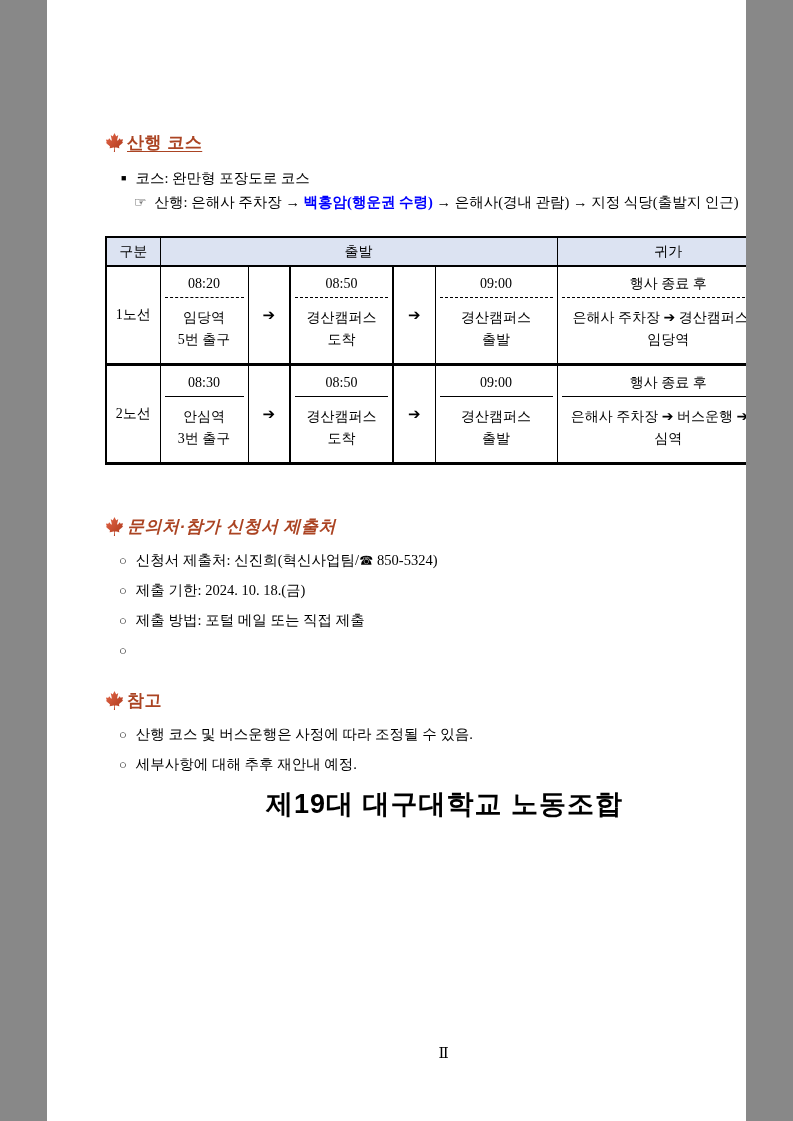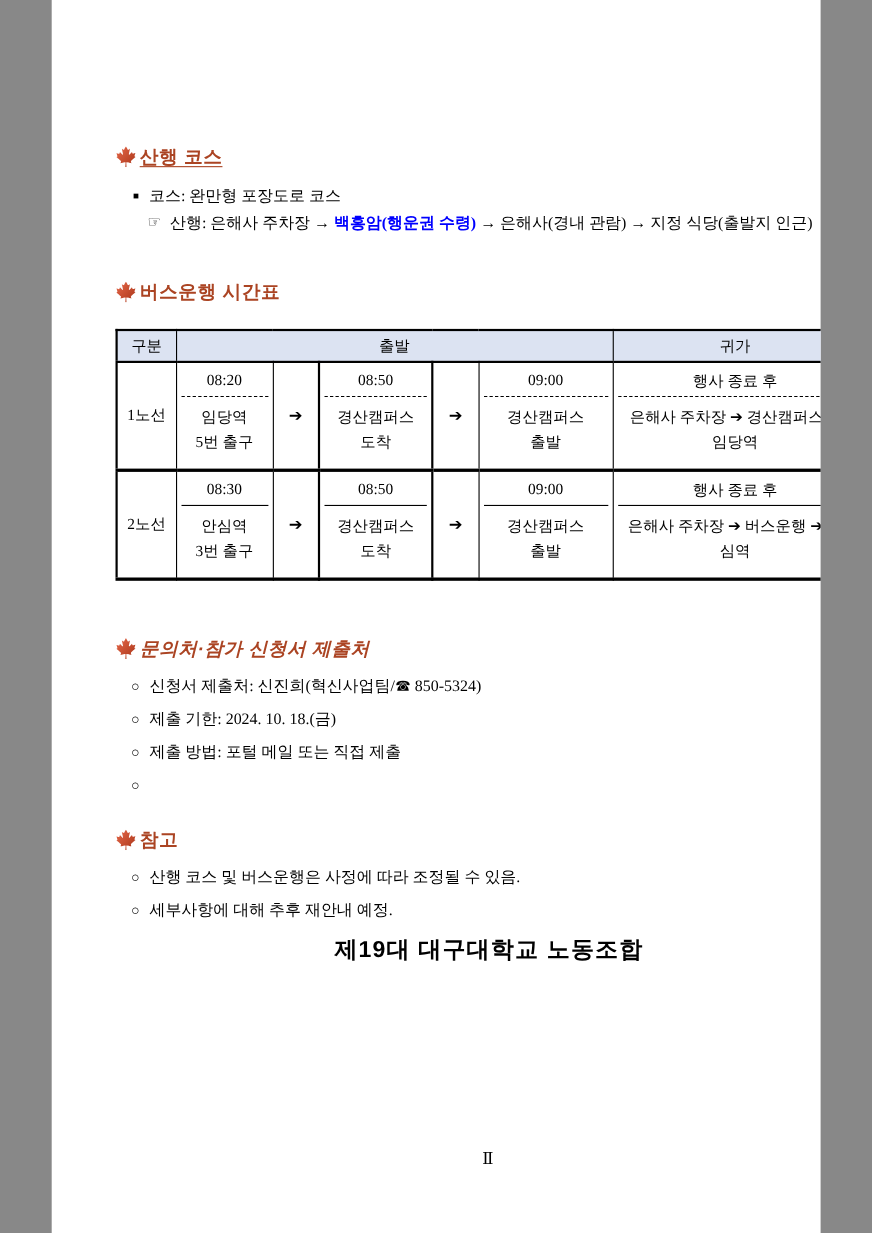--- a/index.html
+++ b/index.html
@@ -71,21 +71,21 @@
   .gap-note{ margin-top:30px; }
 
   
   .footer-date{
     margin-top:74px; text-align:center;
     font-size:17px; letter-spacing:1px;
   }
   .footer-org{
     margin-top:8px; text-align:center;
     font-family:"Liberation Sans","DejaVu Sans",sans-serif;
-    font-weight:bold; font-size:21px; letter-spacing:1px;
+    font-weight:bold; font-size:27px; letter-spacing:1px;
   }
   .page-number{
     position:absolute; left:0; top:1044px; width:793px;
     text-align:center; font-size:15px;
   }
   .defs-hidden{ position:absolute; width:0; height:0; overflow:hidden; }
 </style>
 </head>
 <body>
 
@@ -114,26 +114,20 @@
       <div class="course-line">
         <span class="sq">■</span>
         <span>코스: 완만형 포장도로 코스</span>
       </div>
       <div class="course-line l2">
         <span class="finger">☞</span>
         <span><span>산행: 은해사 주차장 → </span><span class="hl-blue">백홍암(행운권 수령)</span><span> → 은해사(경내 관람) → 지정 식당(출발지 인근)</span></span>
       </div>
     </div>
 
-    <div class="sec-title gap-bus">
-      <span class="leaf-wrap"><svg width="19" height="19">
-            <use href="#leafSym"></use>
-          </svg></span>
-      <span class="txt">버스운행 시간표</span>
-    </div>
 
     <table class="bus-table">
       <colgroup>
         <col style="width:54px">
           <col style="width:88px">
           <col style="width:42px">
         <col style="width:103px">
           <col style="width:42px">
           <col style="width:122px">
         <col style="width:223px">

